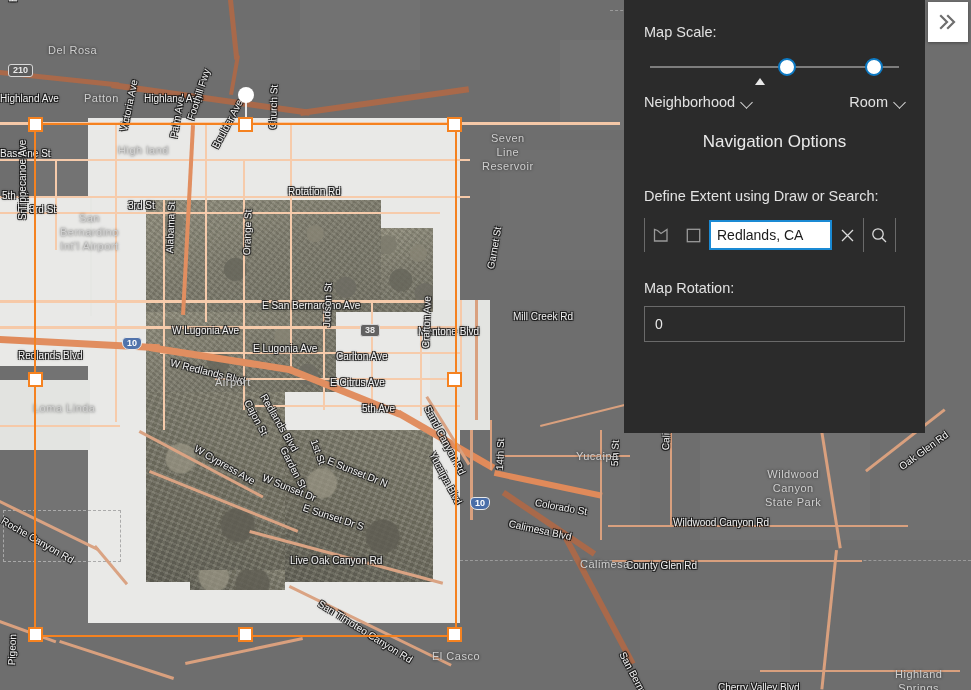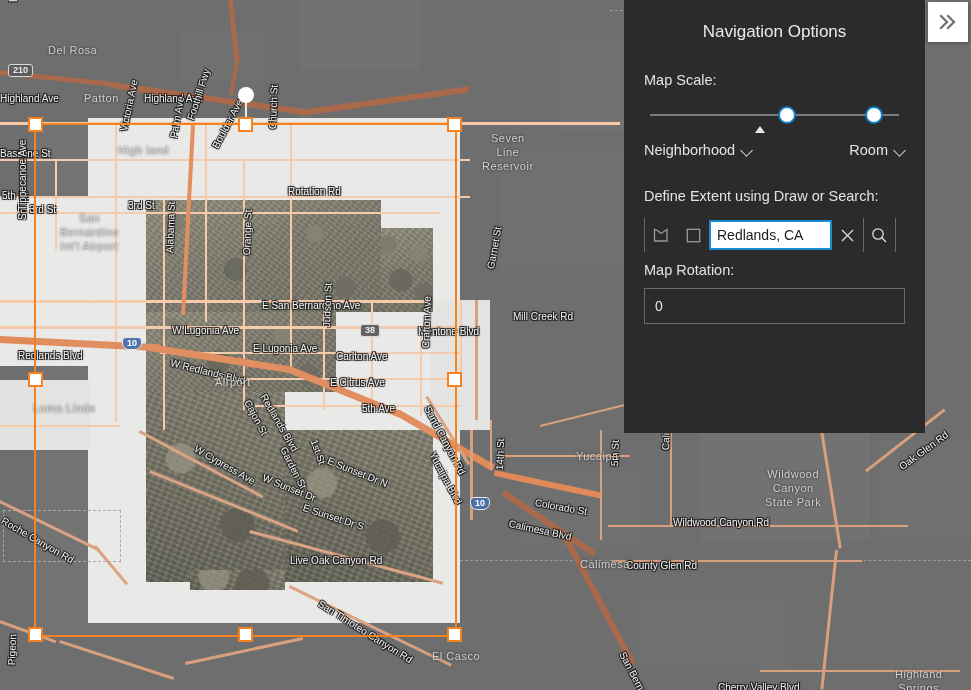--- a/index.html
+++ b/index.html
@@ -177,21 +177,21 @@
   #prevent-toggle {
     width:42px; height:23px; border-radius:12px; background:#3a3a3a;
     border:1px solid #4e4e4e; position:relative; cursor:pointer;
   }
   #prevent-toggle .knob {
     position:absolute; left:1px; top:1px; width:19px; height:19px;
     border-radius:50%; background:#2f2f2f; border:1.5px solid #9b9b9b;
   }
 
   
-  #rotation-block { margin-top:8px; }
+  #rotation-block { margin-top:26px; }
   #rotation-input {
     margin-top:10px; width:100%; height:36px;
     background:#2b2b2b; border:1px solid #6a6a6a; color:#e8e8e8;
     font-size:14px; padding:0 10px; outline:none;
     font-family:"Liberation Sans", sans-serif;
   }
 
   
   #collapse-btn {
     position:absolute; right:3px; top:2px; width:40px; height:40px;
@@ -415,22 +415,20 @@
       <div class="vhandle" style="left:0;   top:50%;"></div>
       <div class="vhandle" style="left:100%;top:50%;"></div>
       <div class="vhandle" style="left:0;   top:100%;"></div>
       <div class="vhandle" style="left:50%; top:100%;"></div>
       <div class="vhandle" style="left:100%;top:100%;"></div>
     </div>
   </div>
 
   <div id="nav-panel">
 
-    <div id="panel-title">Navigation Options</div>
-
     <div id="scale-block">
       <div class="field-label">Map Scale:</div>
 
       <div id="slider-wrap">
         <div id="slider-track"></div>
         <div class="slider-handle" id="handle-left" style="left: 142.95px;"></div>
         <div class="slider-handle" id="handle-right" style="left: 230.1px;"></div>
         <div id="scale-marker" style="left: 115.56px;"></div>
       </div>
 
@@ -439,20 +437,22 @@
           <span>Neighborhood</span>
           <span class="chev"></span>
         </div>
         <div class="mini-select">
           <span>Room</span>
           <span class="chev"></span>
         </div>
       </div>
     </div>
 
+    <div id="panel-title">Navigation Options</div>
+
     <div id="extent-block">
       <div class="field-label">Define Extent using Draw or Search:</div>
 
       <div id="search-row">
         <div class="vdiv"></div>
 
         <div class="tool-btn" title="Draw polygon">
           <svg width="16" height="15" viewBox="0 0 16 15">
             <path d="M1.5 1.5 L1.5 13 L14 13 L14 1.5 L8 5.5 L4.5 2.5 Z" fill="none" stroke="#9a9a9a" stroke-width="1.3"></path>
           </svg>

